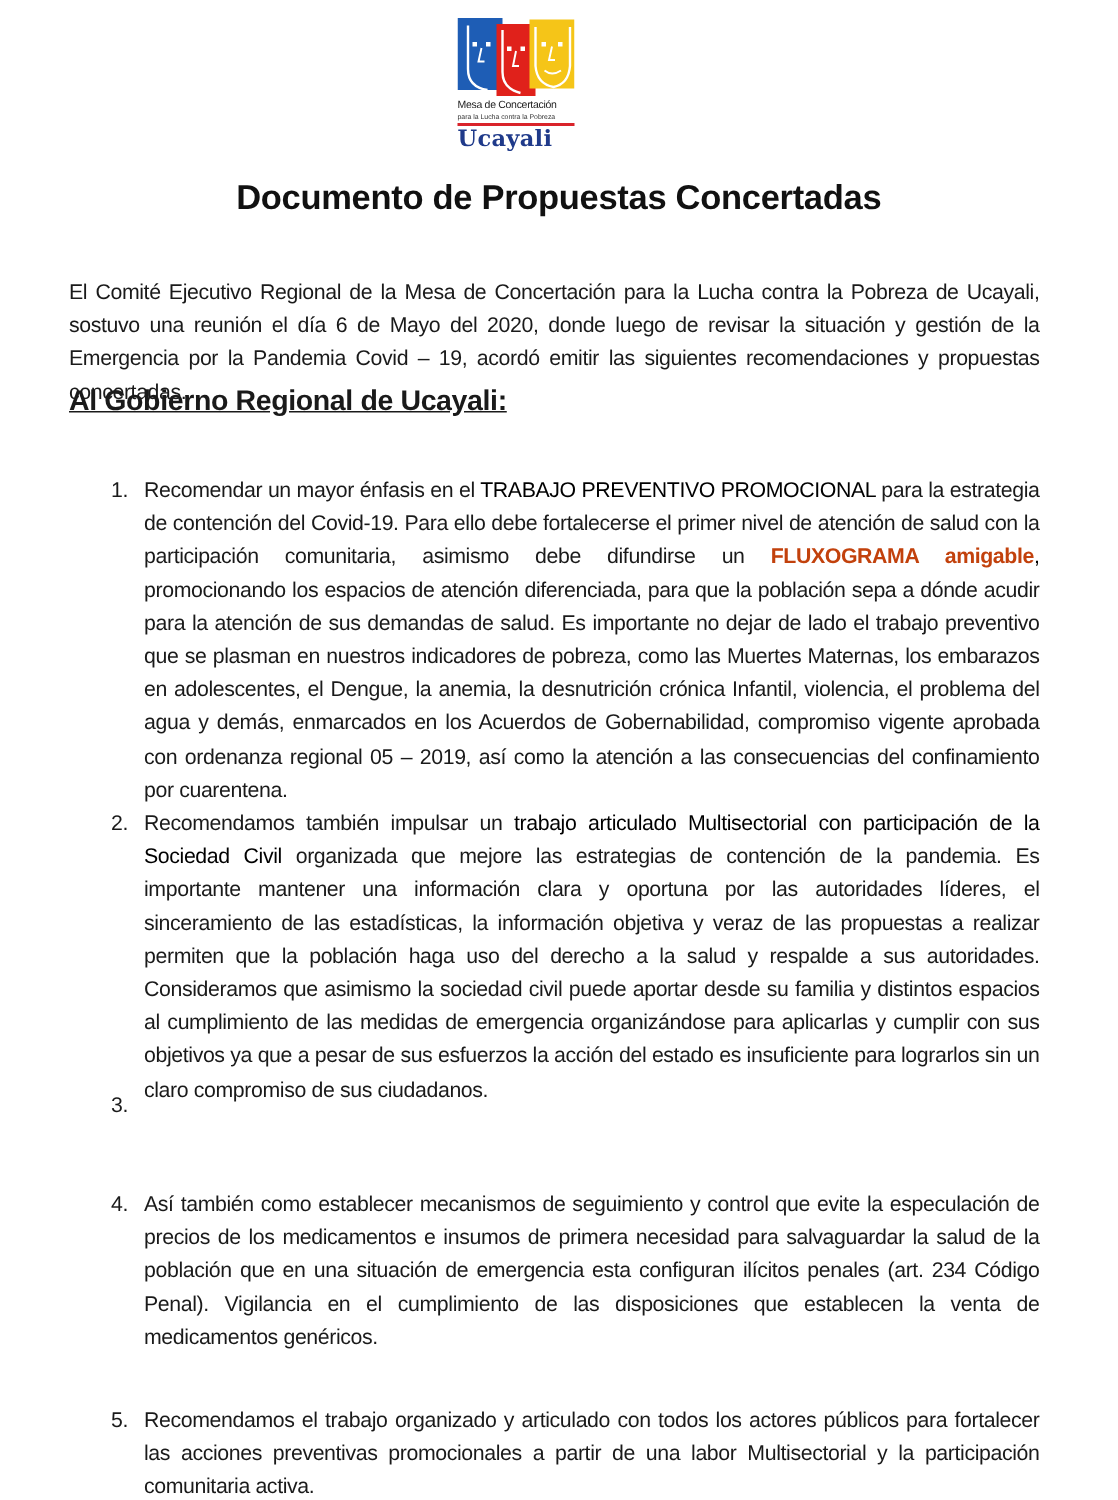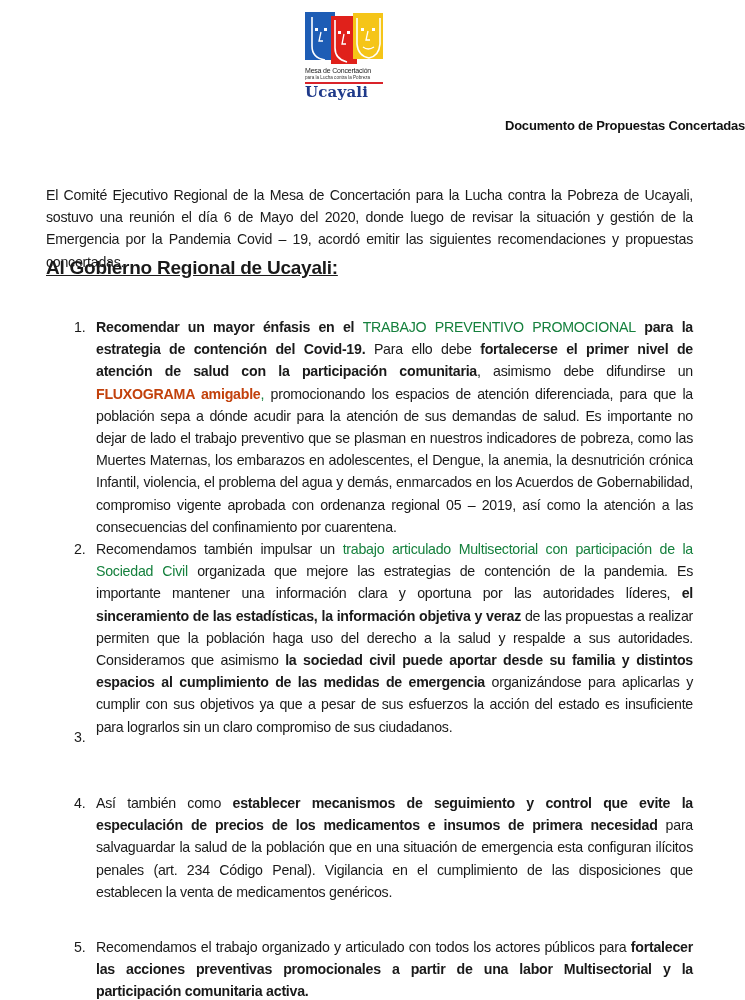--- a/index.html
+++ b/index.html
@@ -65,22 +65,22 @@
       color: #1f3a8a;
       letter-spacing: 0.2px;
       white-space: nowrap;
       text-align: center;
     }
     
     .title {
       position: absolute;
       left: 0; top: 118px;
       width: 745px;
-      text-align: right;
-      font-size: 13px;
+      text-align: center;
+      font-size: 23px;
       font-weight: bold;
       color: #111;
       letter-spacing: -0.2px;
     }
     .body-text {
       font-size: 14.2px;
       line-height: 22.2px;
       text-align: justify;
       letter-spacing: -0.25px;
       margin-top: 22px;
@@ -110,22 +110,22 @@
       left: -22px;
       top: 0;
       font-size: 14.2px;
       line-height: 22.2px;
     }
     .item1 { top: 294px; }
     .item2 { top: 516px; }
     .item3 { top: 704px; }
     .item4 { top: 770px; }
     .item5 { top: 914px; }
-    .b { font-weight: bold; }
-    .red { color: #15803d; }
+    .b { font-weight: normal; }
+    .red { color: #000000; }
     .red-b { color: #c2410c; font-weight: bold; }
   </style>
 </head>
 <body>
 
 <div class="page">
 
   <div class="logo">
     <svg class="logo-faces" viewBox="0 0 78 54" xmlns="http://www.w3.org/2000/svg">
       <rect x="0" y="0" width="30" height="48" fill="#1e5db5"></rect>

